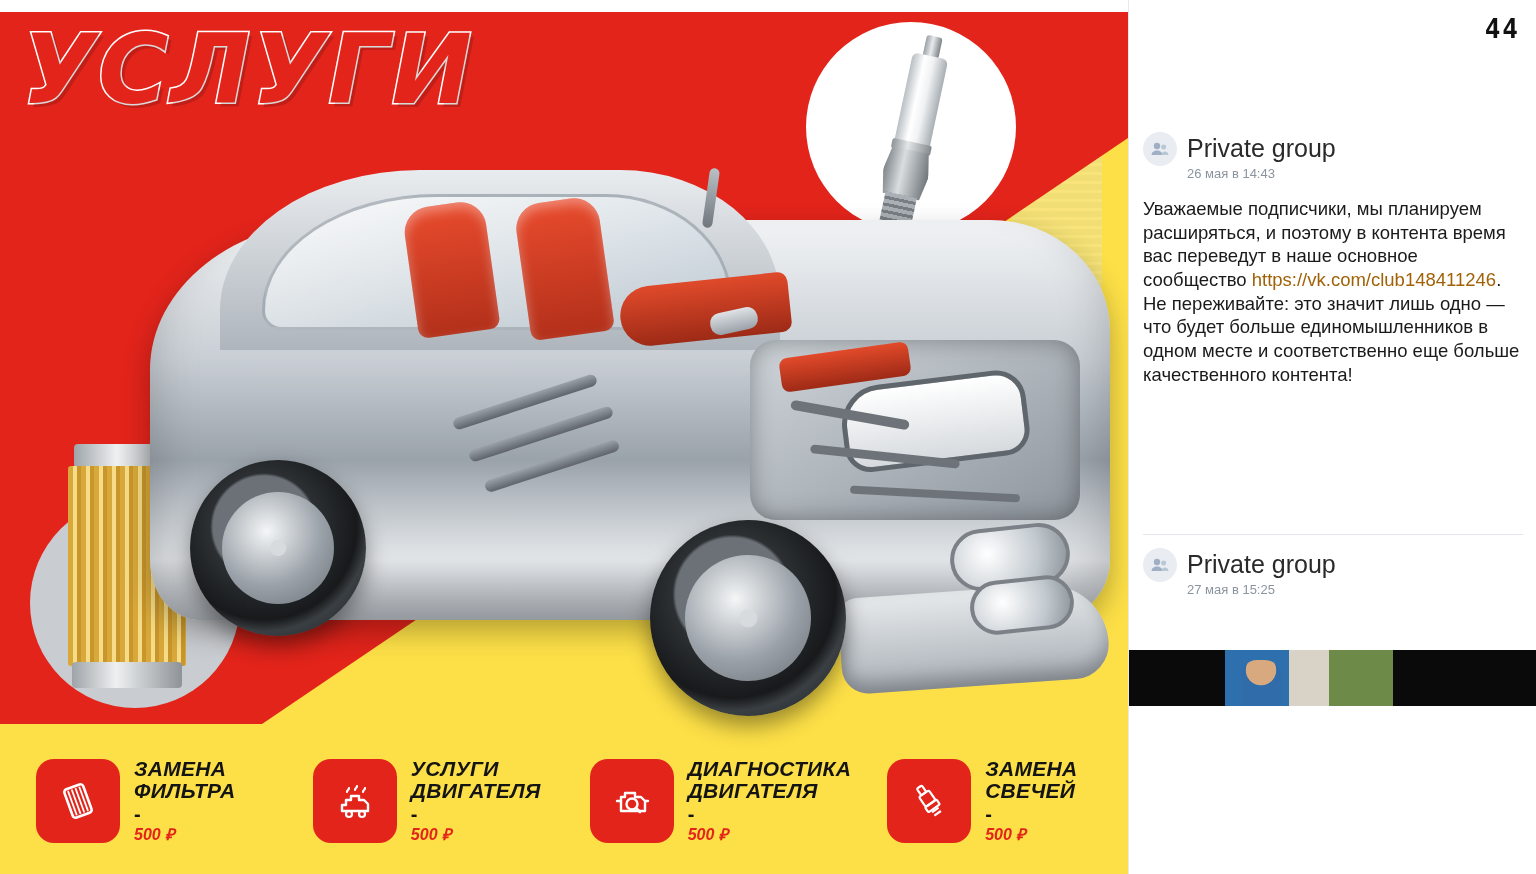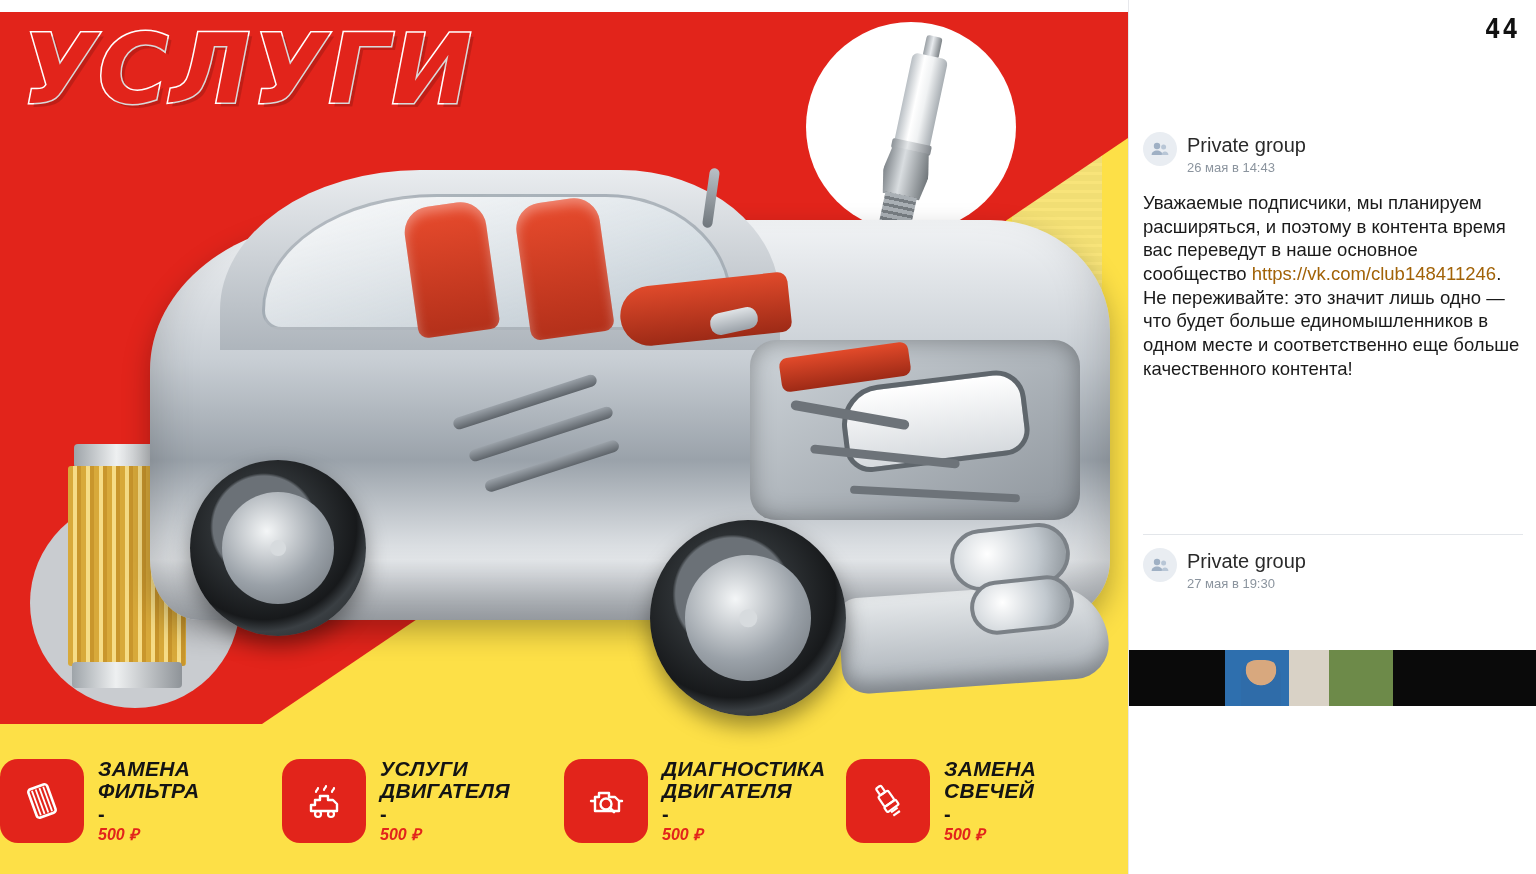--- a/index.html
+++ b/index.html
@@ -190,21 +190,21 @@
     position:absolute; left: 556px; top: 8px; width: 10px; height: 60px;
     background: linear-gradient(180deg,#b9c0c6,#6f767c); border-radius: 5px; transform: rotate(8deg);
   }
 
   
   .services {
     position: absolute; left: 0; top: 714px; width: 1128px; height: 150px;
     display: flex; align-items: center;
   }
   .svc {
-    flex: 1 1 0; display: flex; align-items: center; gap: 14px; 
+    flex: 1 1 0; display: flex; align-items: center; gap: 14px; padding-left: 36px;
   }
   .svc-badge {
     width: 84px; height: 84px; flex: 0 0 84px;
     background: #e2241b; border-radius: 18px;
     display: flex; align-items: center; justify-content: center;
     color: #ffffff;
   }
   .svc-text { line-height: 1.05; }
   .svc-name {
     font-size: 21px; font-weight: 800; font-style: italic; color: #141414;
@@ -242,21 +242,21 @@
   .post-1 { top: 132px; }
   .post-2 { top: 548px; }
   .post-head { display: flex; align-items: flex-start; gap: 10px; padding: 0 14px; }
   .avatar {
     width: 34px; height: 34px; border-radius: 50%;
     background: #e9edf2; flex: 0 0 34px;
     display: flex; align-items: center; justify-content: center;
     color: #90a0b5;
   }
   .post-meta { padding-top: 1px; }
-  .post-author { font-size: 20px; color: #2a2a2a; line-height: 1.2; }
+  .post-author { font-size: 25px; color: #2a2a2a; line-height: 1.2; }
   .post-date { font-size: 13px; color: #8b949e; margin-top: 3px; }
   .post-body {
     padding: 16px 12px 0 14px;
     font-size: 18.5px; line-height: 1.28; color: #1a1a1a;
   }
   .post-body .link { color: #a16207; }
   .divider {
     position: absolute; left: 14px; width: 380px; height: 1px; background: #e3e6ea;
   }
   .divider-1 { top: 534px; }
@@ -464,21 +464,21 @@
         <span class="avatar">
           <svg width="20" height="20" viewBox="0 0 20 20" aria-hidden="true">
             <circle cx="7" cy="7" r="3.2" fill="#9fb0c4"></circle>
             <circle cx="13.6" cy="8" r="2.5" fill="#b8c6d6"></circle>
             <path d="M1.6 16c0-3 2.4-4.6 5.4-4.6S12.4 13 12.4 16z" fill="#9fb0c4"></path>
             <path d="M11.6 16c0-2.3 1.4-3.6 3.4-3.6s3.4 1.3 3.4 3.6z" fill="#b8c6d6"></path>
           </svg>
         </span>
         <div class="post-meta">
           <div class="post-author">Private group</div>
-          <div class="post-date">27 мая в 19:30</div>
+          <div class="post-date">27 мая в 15:25</div>
         </div>
       </div>
     </article>
 
     <div class="media-strip">
       <div class="media-inner"></div>
       <div class="media-person"></div>
     </div>
 
     <div class="feed-blank"></div>

